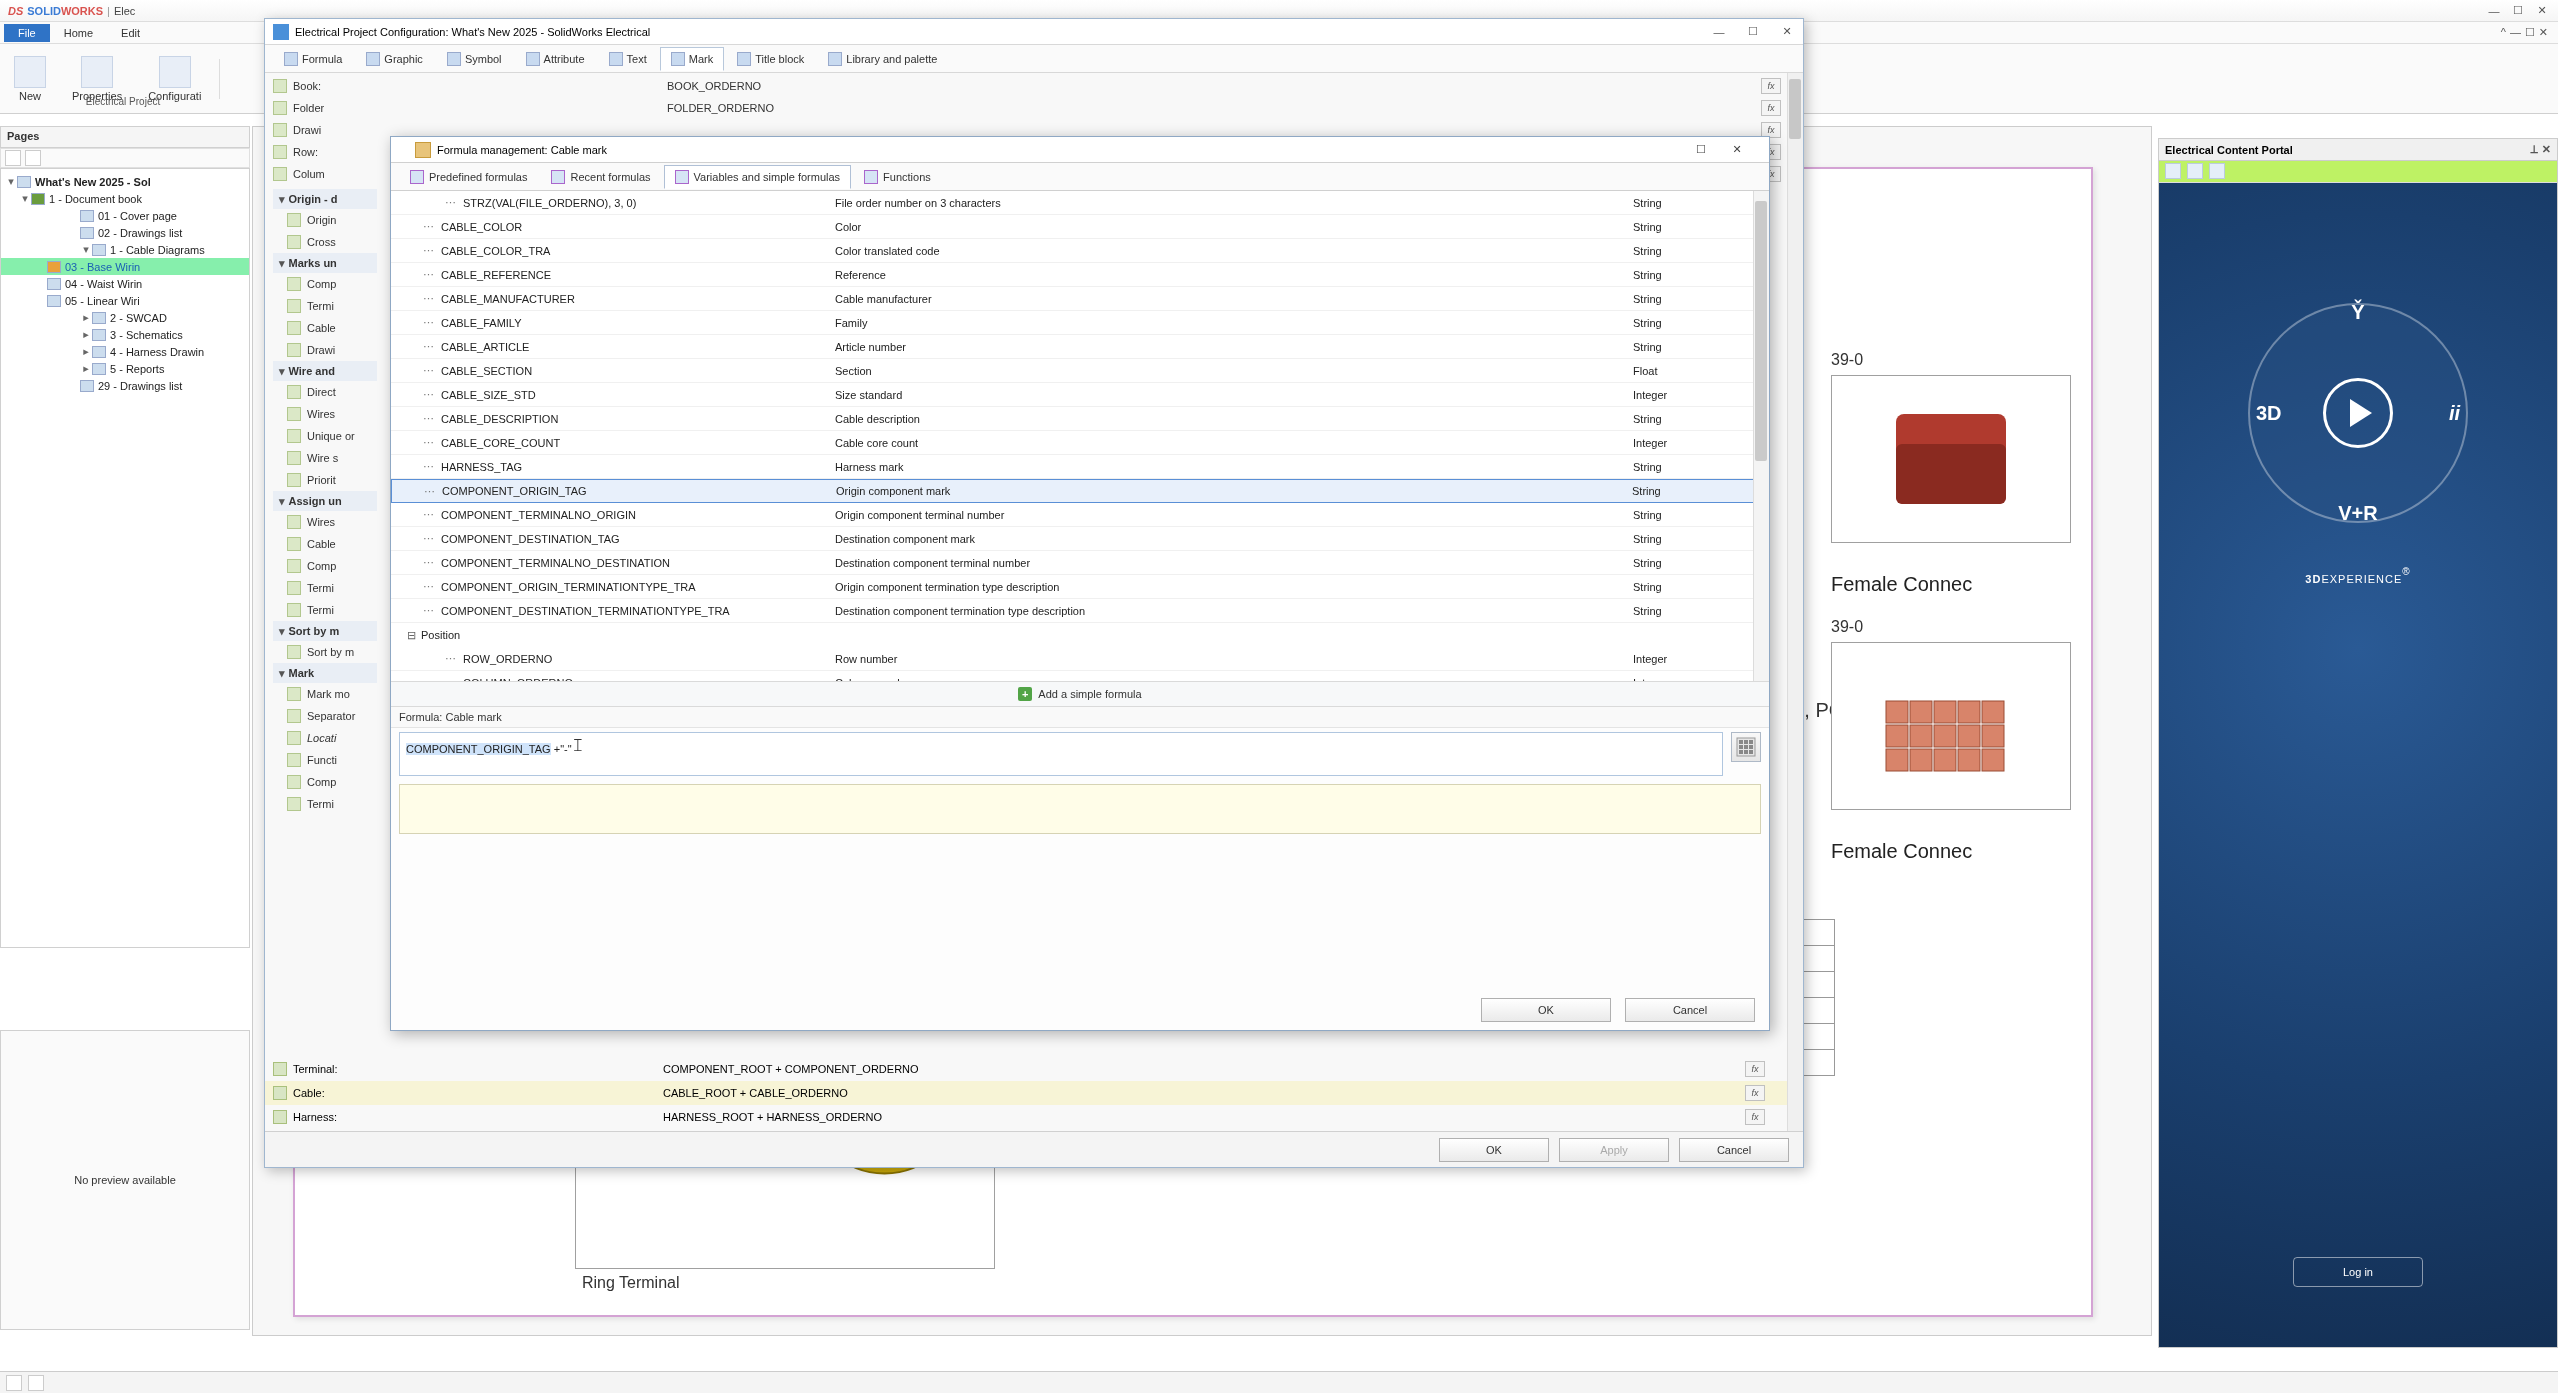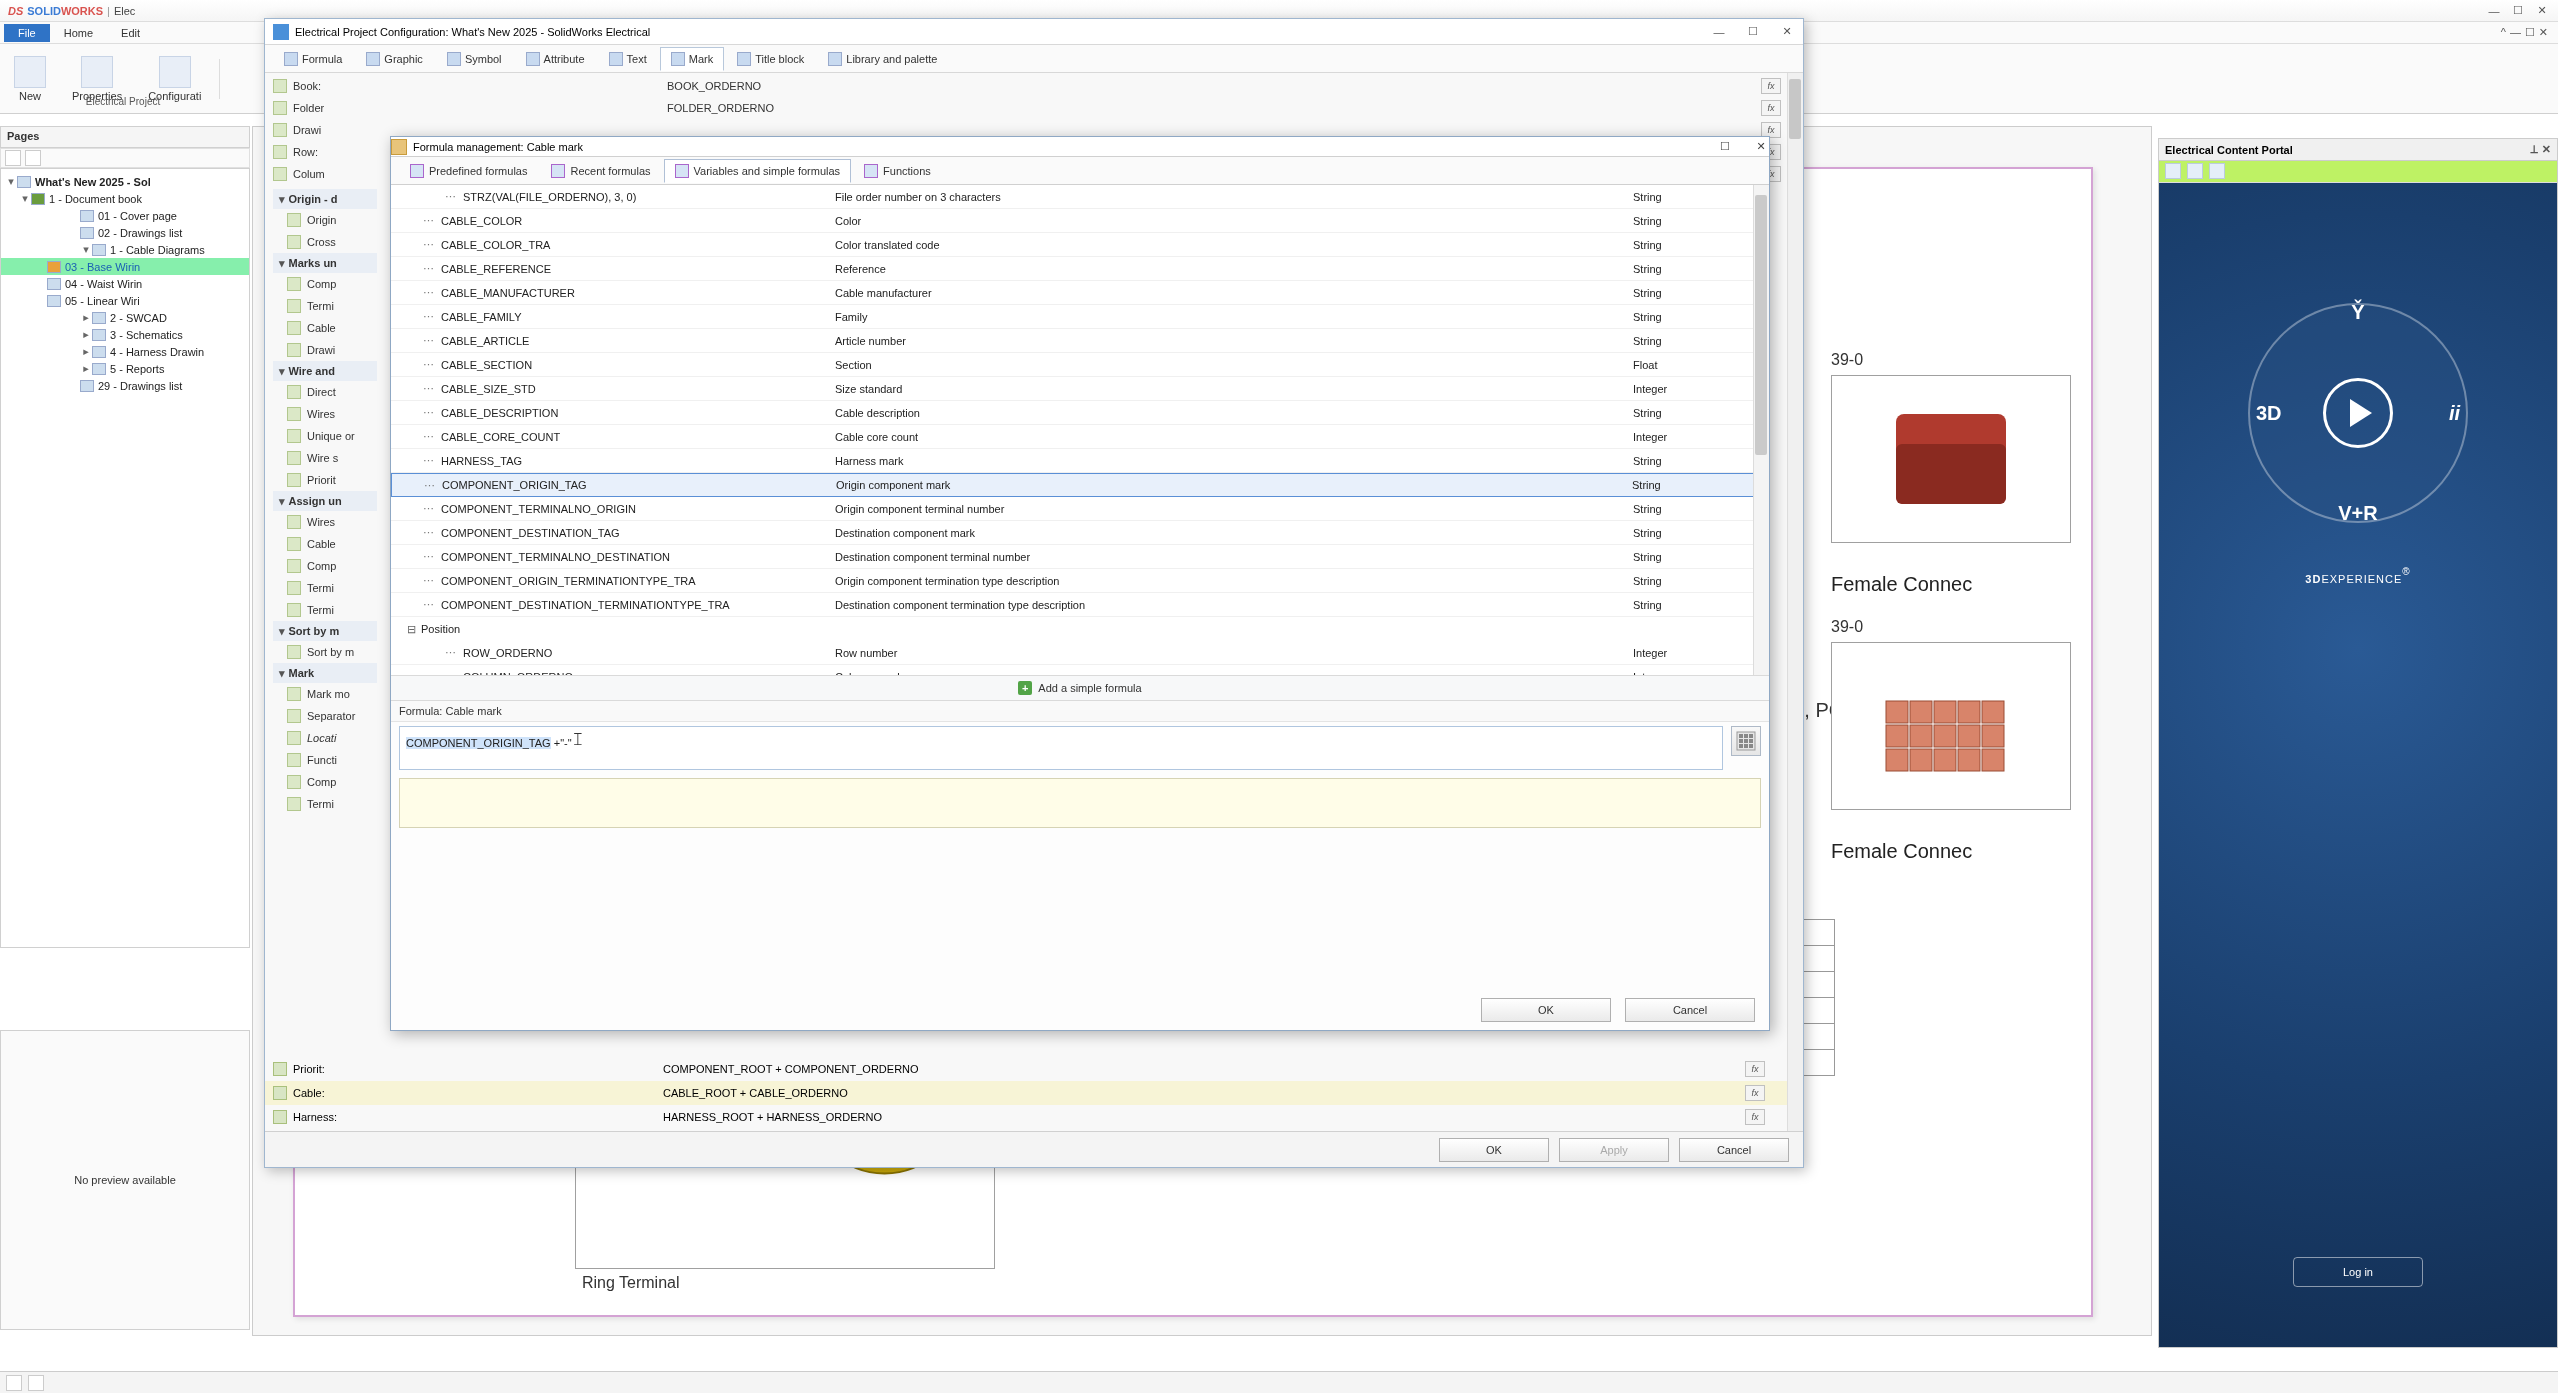--- a/index.html
+++ b/index.html
@@ -98,21 +98,21 @@
 .cfg-cat .tw{margin-right:4px;color:#555;}
 .cfg-scroll{position:absolute;right:0;top:0;width:16px;height:100%;background:#f0f0f0;border-left:1px solid #ddd;}
 .cfg-thumb{position:absolute;right:2px;top:6px;width:12px;height:60px;background:#c7c7c7;border-radius:2px;}
 
 .cfg-footer{position:absolute;bottom:0;left:0;right:0;height:36px;display:flex;align-items:center;justify-content:flex-end;gap:10px;padding:0 14px;border-top:1px solid #d0d0d0;background:#f4f4f4;}
 .btn{min-width:110px;height:24px;border:1px solid #b0b0b0;background:linear-gradient(#fff,#eaeaea);display:flex;align-items:center;justify-content:center;color:#333;}
 .btn.dis{color:#aaa;}
 
 
 .formula-dialog{position:absolute;top:136px;left:390px;width:1380px;height:895px;background:#fdfdfd;border:1px solid #8fa8c4;box-shadow:3px 3px 14px rgba(0,0,0,0.3);z-index:10;}
-.fd-title{height:20px;display:flex;align-items:center;padding:0 0;border-bottom:1px solid #d0d0d0;background:#fff;}
+.fd-title{height:26px;display:flex;align-items:center;padding:0 24px;border-bottom:1px solid #d0d0d0;background:#fff;}
 .fd-title .icon{width:16px;height:16px;background:#e8c47a;border:1px solid #c89b3c;margin-right:6px;}
 .fd-title .winctl{margin-left:auto;display:flex;gap:20px;}
 .fd-title .wcbtn{width:16px;height:16px;display:flex;align-items:center;justify-content:center;color:#444;}
 .fd-tabs{height:28px;display:flex;align-items:center;gap:2px;padding:0 8px;border-bottom:1px solid #d0d0d0;background:#fafafa;}
 .fd-tab{display:flex;align-items:center;gap:5px;padding:4px 10px;color:#333;border:1px solid transparent;}
 .fd-tab.active{border:1px solid #b0c0d6;border-bottom-color:#fff;background:#fff;}
 .fd-tab .ti{width:14px;height:14px;background:#d6e4f5;border:1px solid #a6c;}
 
 .fd-grid-head{display:grid;grid-template-columns:440px 1fr 140px 16px;background:linear-gradient(#f6f6f6,#ececec);border-bottom:1px solid #cfcfcf;}
 .fd-grid-head div{padding:4px 8px;border-right:1px solid #d6d6d6;text-align:center;color:#333;font-weight:500;}
@@ -634,21 +634,21 @@
         </div>
       </div>
     <div class="cfg-scroll">
         <div class="cfg-thumb"></div>
       </div>
 
     <div id="cfg-bottom" style="position:absolute;bottom:2px;left:0;right:16px;">
         <div class="blrow">
           <div class="lab">
             <span class="ficon"></span>
-            <span>Priorit:</span>
+            <span>Terminal:</span>
           </div>
           <div>COMPONENT_ROOT + COMPONENT_ORDERNO</div>
           <div class="fx">fx</div>
         </div>
         <div class="blrow hl">
           <div class="lab">
             <span class="ficon"></span>
             <span>Cable:</span>
           </div>
           <div>CABLE_ROOT + CABLE_ORDERNO</div>

